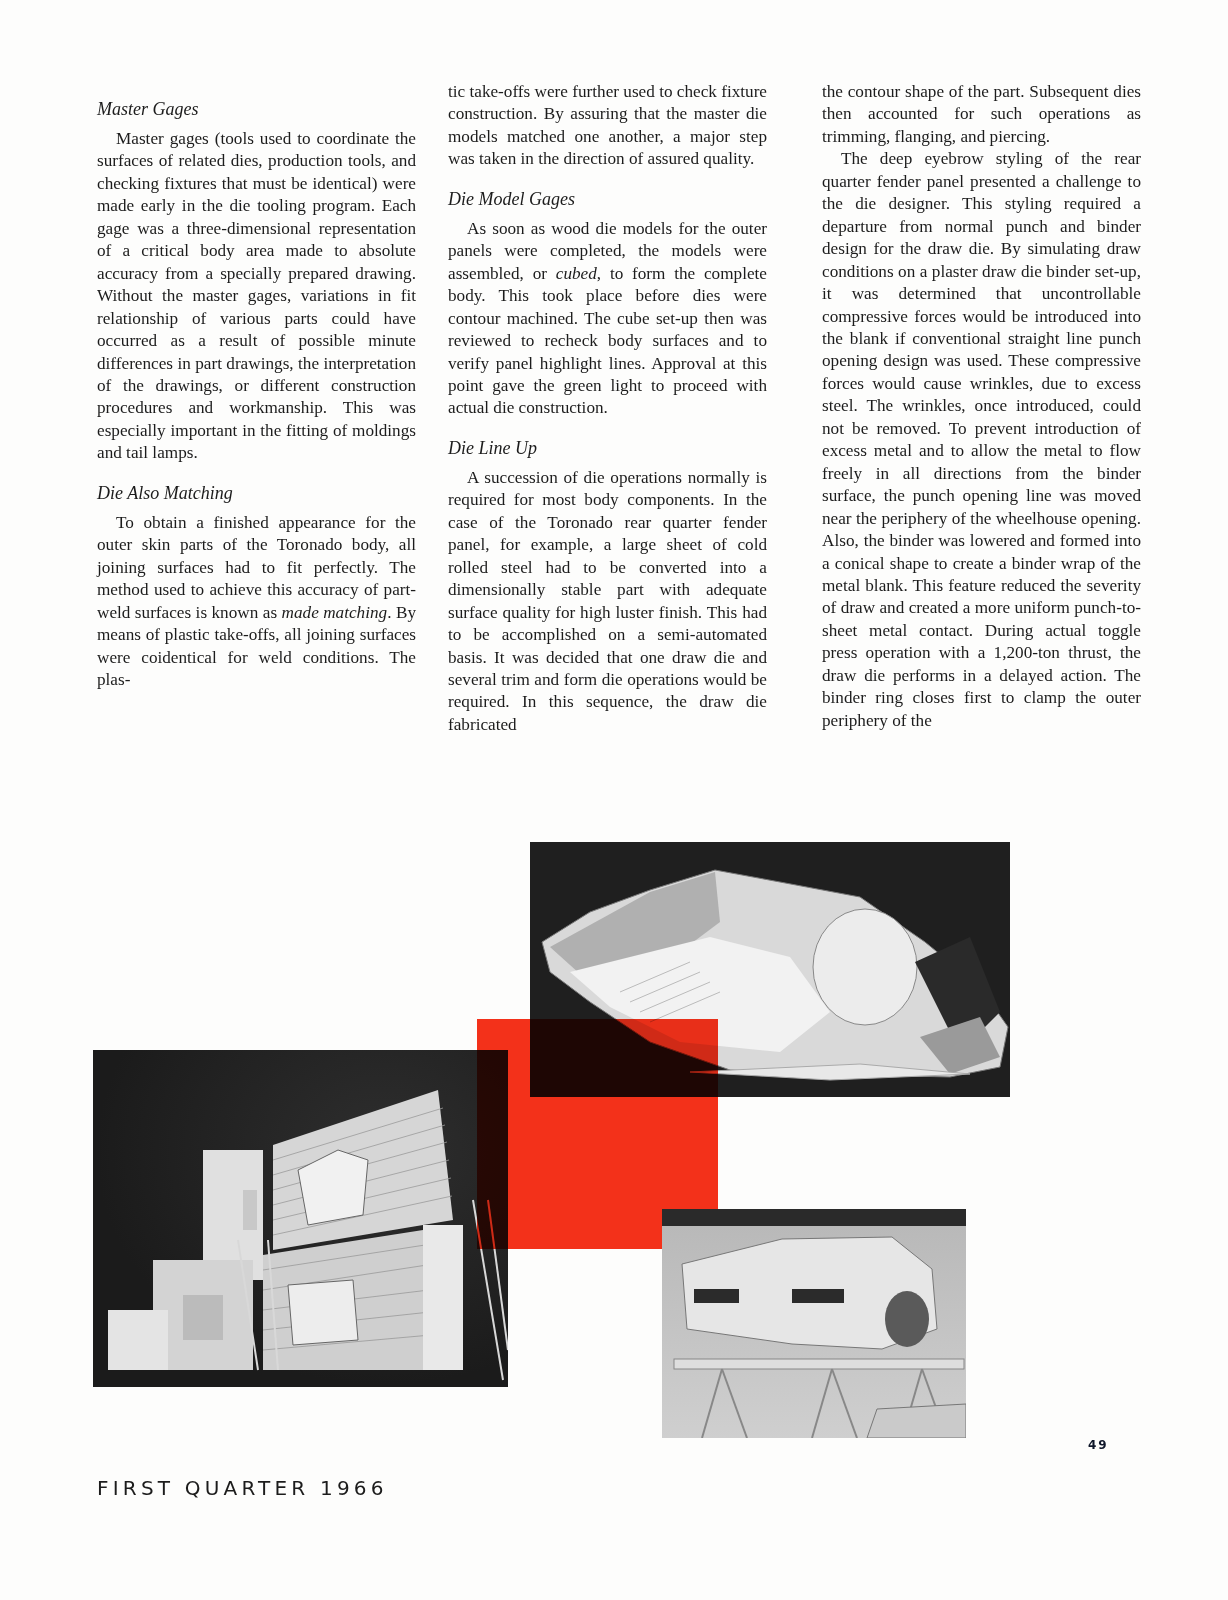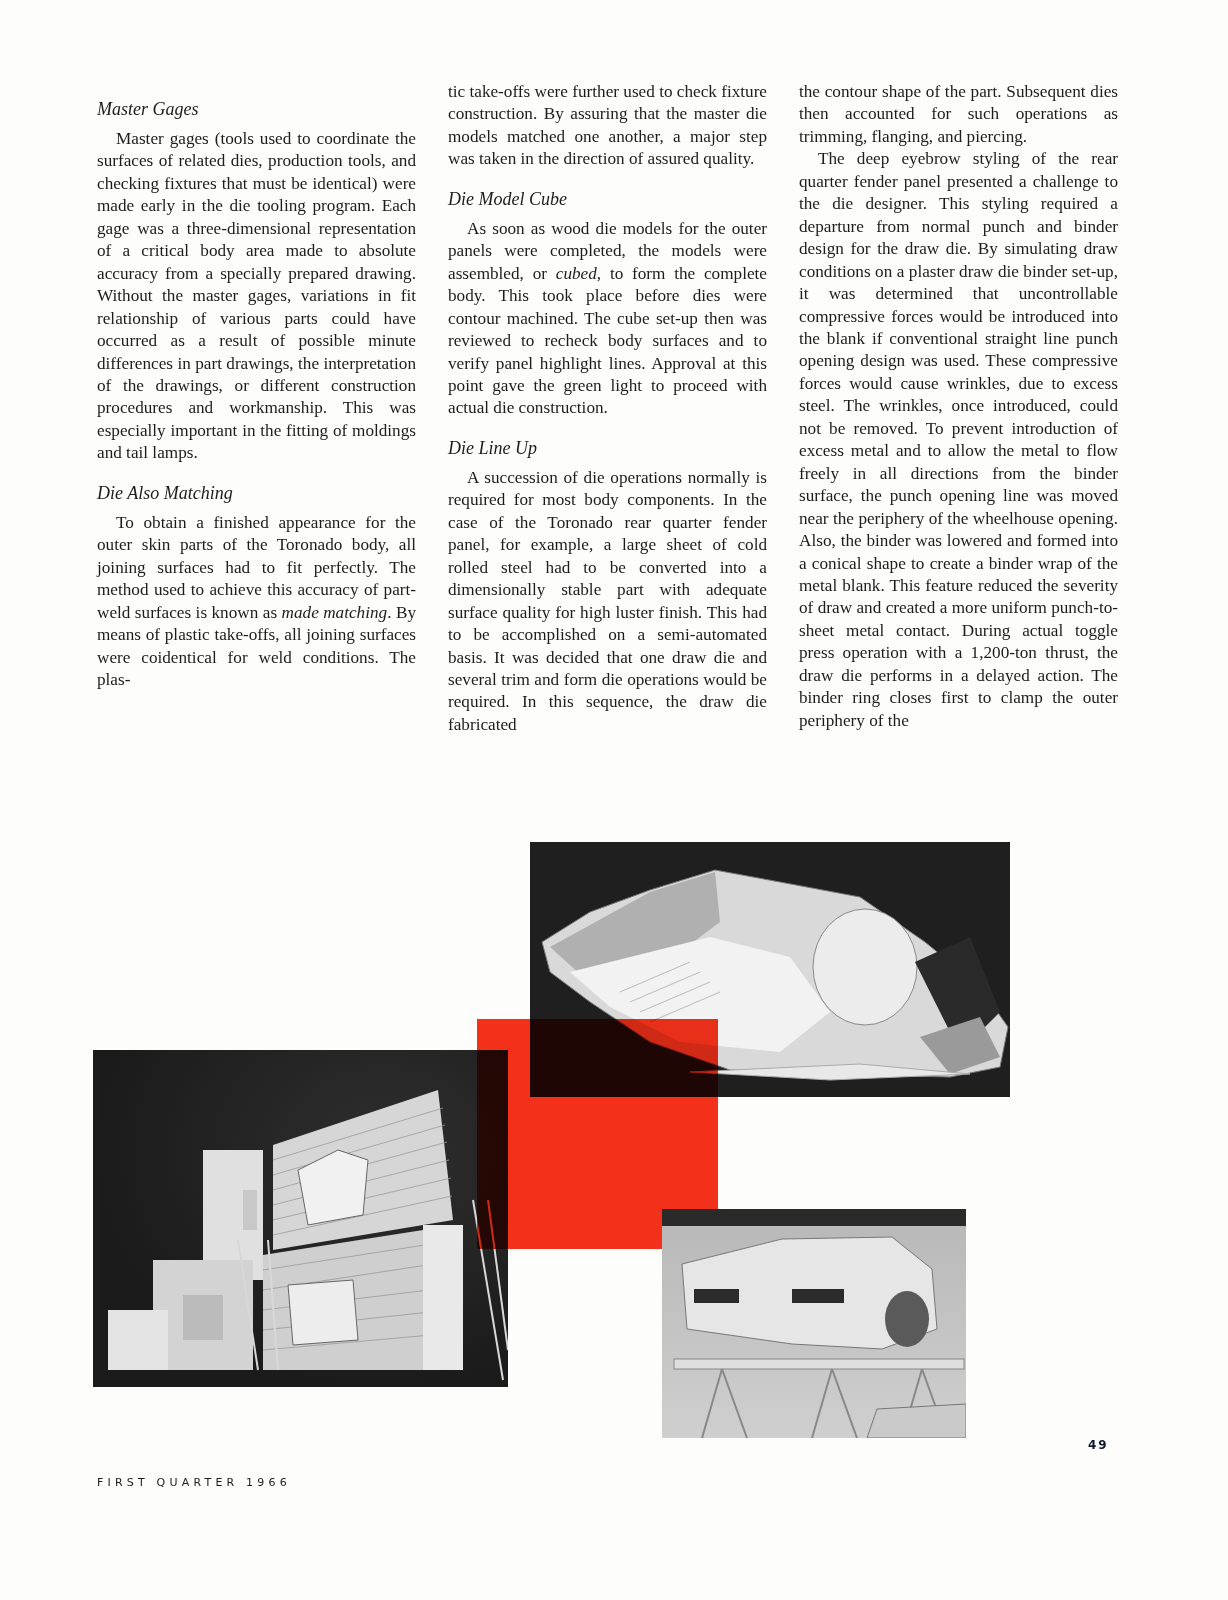--- a/index.html
+++ b/index.html
@@ -9,62 +9,62 @@
     font-family: "Liberation Serif", "DejaVu Serif", serif;
     color: #1c1c1c;
   }
   .col {
     position: absolute; top: 81px; width: 319px;
     font-size: 17.2px; line-height: 22.45px;
     text-align: justify; hyphens: manual;
   }
   #col1 { left: 97px; }
   #col2 { left: 448px; }
-  #col3 { left: 799px; }
+  #col3 { left: 822px; }
   .col p { margin: 0; text-indent: 19px; }
   .col p.cont { text-indent: 0; }
   .col h3 {
     font-style: italic; font-weight: normal; font-size: 18px;
     margin: 17px 0 8px 0; line-height: 22px;
   }
   .col em { }
 
   .figure { position: absolute; overflow: hidden; }
   #fig-top { left: 530px; top: 842px; width: 480px; height: 255px; background: #1f1f1f; }
   #fig-left { left: 93px; top: 1050px; width: 415px; height: 337px;
     background: radial-gradient(ellipse at 70% 30%, #2e2e2e 0%, #1b1b1b 70%); }
   #fig-br { left: 662px; top: 1209px; width: 304px; height: 229px;
     background: linear-gradient(#2a2a2a 0 17px, #b9b9b9 17px, #cfcfcf 100%); }
   #red-square { position: absolute; left: 477px; top: 1019px; width: 241px; height: 230px;
     background: #f5311a; mix-blend-mode: multiply; }
 
   #footer-left {
     position: absolute; left: 97px; top: 1476px;
-    font-family: "DejaVu Sans", sans-serif; font-size: 11px; letter-spacing: 4.2px;
+    font-family: "DejaVu Sans", sans-serif; font-size: 20px; letter-spacing: 4.2px;
     color: #1c1c1c;
   }
   #footer-right {
     position: absolute; left: 1088px; top: 1438px;
     font-family: "DejaVu Sans", sans-serif; font-weight: bold; font-size: 12px; letter-spacing: 2px;
     color: #0f172a;
   }
 </style>
 </head>
 <body>
 
 <div class="col" id="col1">
   <h3>Master Gages</h3>
   <p>Master gages (tools used to coordinate the surfaces of related dies, production tools, and checking fixtures that must be identical) were made early in the die tool­ing program. Each gage was a three-dimensional representation of a critical body area made to absolute accuracy from a specially prepared drawing. With­out the master gages, variations in fit relationship of various parts could have occurred as a result of possible minute differences in part drawings, the inter­pretation of the drawings, or different construction procedures and workman­ship. This was especially important in the fitting of moldings and tail lamps.</p>
   <h3>Die Also Matching</h3>
   <p><span>To obtain a finished appearance for the outer skin parts of the Toronado body, all joining surfaces had to fit per­fectly. The method used to achieve this accuracy of part-weld surfaces is known as </span><em>made matching</em><span>. By means of plastic take-offs, all joining surfaces were co­identical for weld conditions. The plas-</span></p>
 </div>
 
 <div class="col" id="col2">
   <p class="cont">tic take-offs were further used to check fixture construction. By assuring that the master die models matched one another, a major step was taken in the direction of assured quality.</p>
-  <h3>Die Model Cube</h3>
+  <h3>Die Model Gages</h3>
   <p><span>As soon as wood die models for the outer panels were completed, the models were assembled, or </span><em>cubed</em><span>, to form the complete body. This took place before dies were contour machined. The cube set-up then was reviewed to recheck body surfaces and to verify panel highlight lines. Approval at this point gave the green light to proceed with actual die construction.</span></p>
   <h3>Die Line Up</h3>
   <p>A succession of die operations normally is required for most body components. In the case of the Toronado rear quarter fender panel, for example, a large sheet of cold rolled steel had to be converted into a dimensionally stable part with adequate surface quality for high luster finish. This had to be accomplished on a semi-automated basis. It was decided that one draw die and several trim and form die operations would be required. In this sequence, the draw die fabricated</p>
 </div>
 
 <div class="col" id="col3">
   <p class="cont">the contour shape of the part. Subsequent dies then accounted for such operations as trimming, flanging, and piercing.</p>
   <p>The deep eyebrow styling of the rear quarter fender panel presented a chal­lenge to the die designer. This styling required a departure from normal punch and binder design for the draw die. By simulating draw conditions on a plaster draw die binder set-up, it was determined that uncontrollable compressive forces would be introduced into the blank if conventional straight line punch opening design was used. These compressive forces would cause wrinkles, due to excess steel. The wrinkles, once introduced, could not be removed. To prevent introduction of excess metal and to allow the metal to flow freely in all directions from the binder surface, the punch opening line was moved near the periphery of the wheelhouse opening. Also, the binder was lowered and formed into a conical shape to create a binder wrap of the metal blank. This feature reduced the severity of draw and created a more uniform punch-to-sheet metal contact. During actual toggle press operation with a 1,200-ton thrust, the draw die performs in a delayed action. The binder ring closes first to clamp the outer periphery of the</p>
 </div>
 

